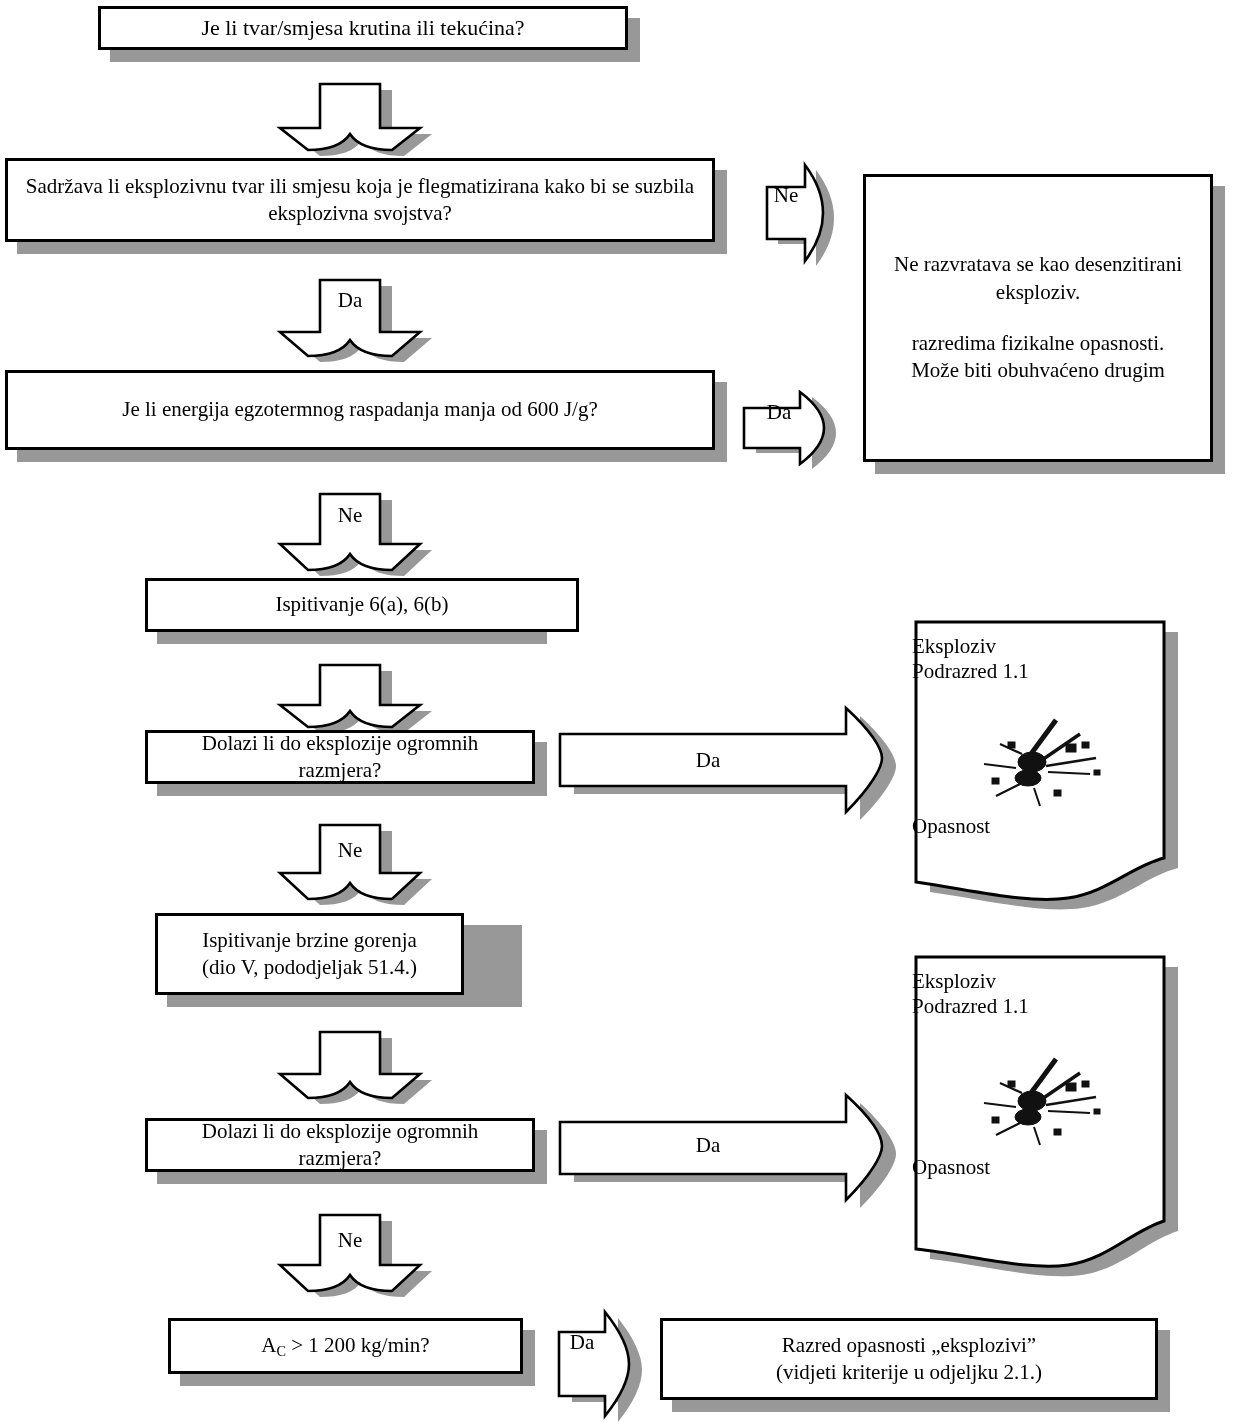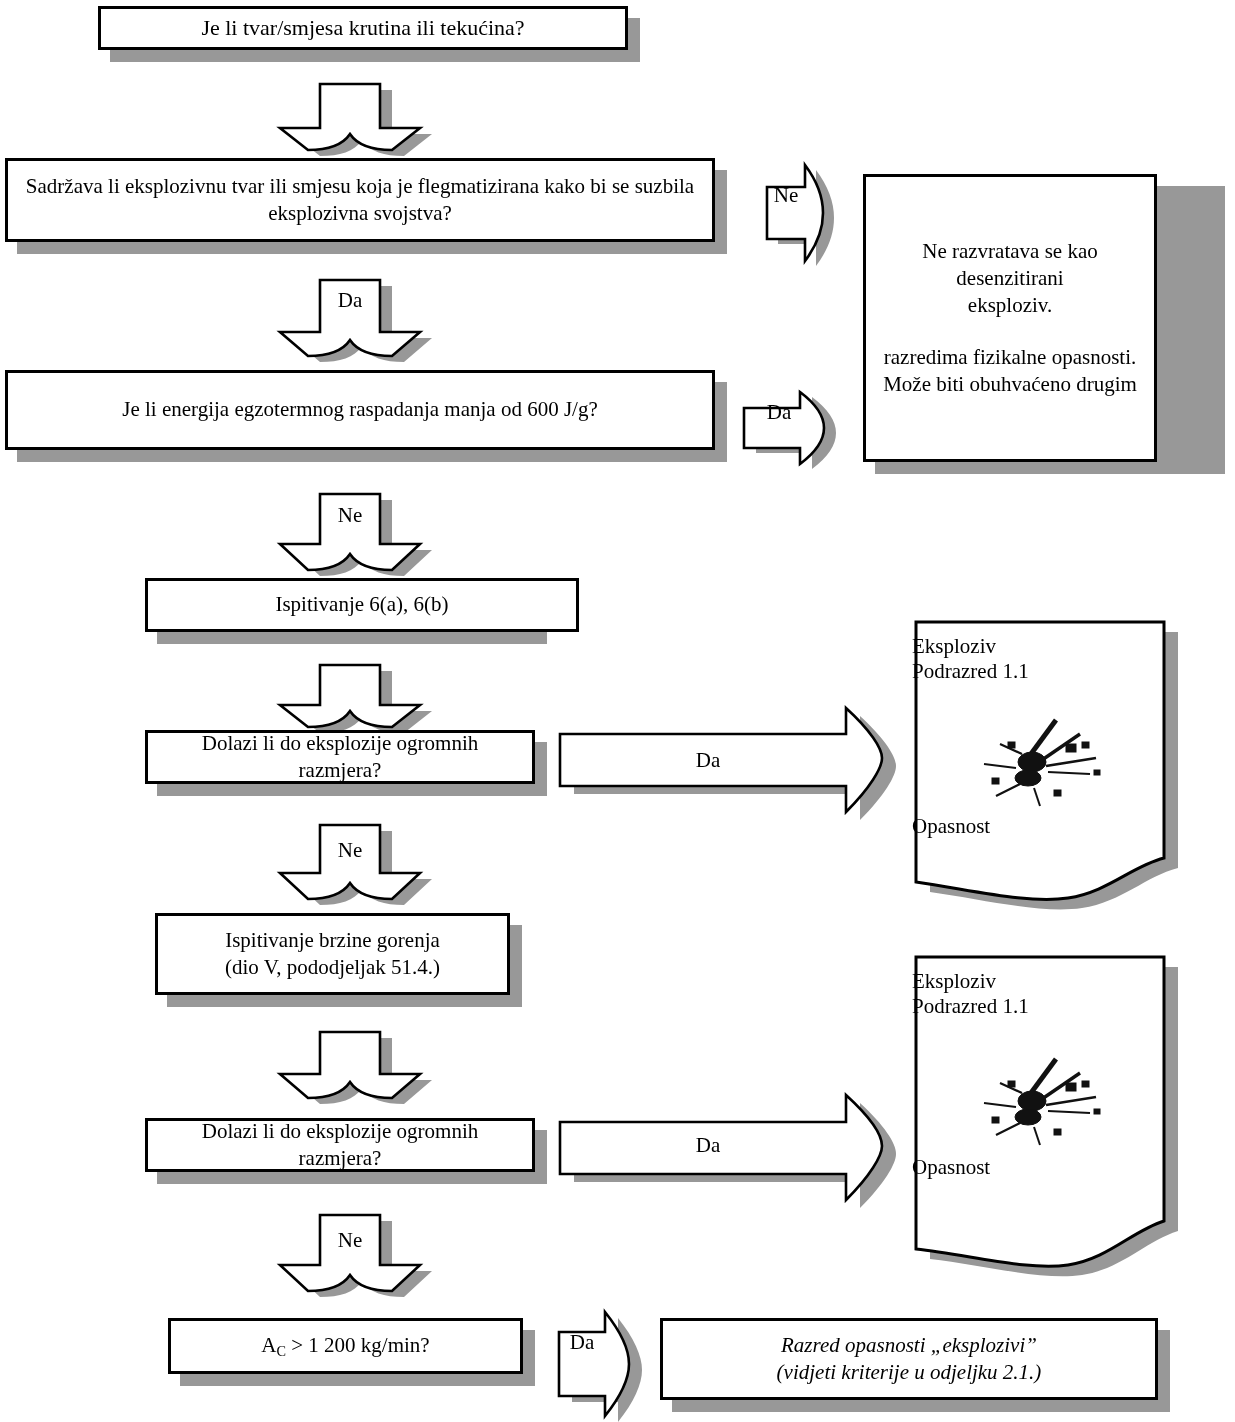--- a/index.html
+++ b/index.html
@@ -64,21 +64,21 @@
 
   <div class="rarrow" style="left:765px;top:163px;">
     <svg width="80" height="100" viewBox="0 0 80 100">
       <path d="M2 24 L40 24 L40 2 C 52 18, 58 34, 58 50 C 58 66, 52 82, 40 98 L40 76 L2 76 Z" fill="#989898" stroke="none" transform="translate(11,5)"></path>
       <path d="M2 24 L40 24 L40 2 C 52 18, 58 34, 58 50 C 58 66, 52 82, 40 98 L40 76 L2 76 Z" fill="#ffffff" stroke="#000000" stroke-width="2.6"></path>
     </svg>
   </div>
   <div class="arrow-lbl" style="left:765px;top:183px;width:42px;">Ne</div>
 
   <div class="shadow" style="left:875px;top:186px;width:350px;height:288px;"></div>
-  <div class="box t21" style="left:863px;top:174px;width:294px;height:288px;flex-direction:column;">
+  <div class="box t21" style="left:863px;top:174px;width:350px;height:288px;flex-direction:column;">
     <span class="txt">Ne razvratava se kao desenzitirani</span>
     <span class="txt">eksploziv.</span>
     <span class="txt" style="height:24px;"></span>
     <span class="txt">razredima fizikalne opasnosti.</span>
     <span class="txt">Može biti obuhvaćeno drugim</span>
   </div>
 
   <div class="darrow" style="left:250px;top:270px;">
     <svg width="200" height="96" viewBox="0 0 200 96">
       <path d="M58 86 C 78 86, 92 82, 100 70 C 108 82, 122 86, 142 86 L 170 62 L 130 62 L 130 10 L 70 10 L 70 62 L 30 62 Z" fill="#989898" stroke="none" transform="translate(12,6)"></path>
@@ -170,21 +170,21 @@
 
   <div class="darrow" style="left:250px;top:815px;">
     <svg width="200" height="92" viewBox="0 0 200 92">
       <path d="M58 84 C 78 84, 92 80, 100 68 C 108 80, 122 84, 142 84 L 170 58 L 130 58 L 130 10 L 70 10 L 70 58 L 30 58 Z" fill="#989898" stroke="none" transform="translate(12,6)"></path>
       <path d="M58 84 C 78 84, 92 80, 100 68 C 108 80, 122 84, 142 84 L 170 58 L 130 58 L 130 10 L 70 10 L 70 58 L 30 58 Z" fill="#ffffff" stroke="#000000" stroke-width="2.6"></path>
     </svg>
   </div>
   <div class="arrow-lbl" style="left:320px;top:838px;width:60px;">Ne</div>
 
   <div class="shadow" style="left:167px;top:925px;width:355px;height:82px;"></div>
-  <div class="box t21" style="left:155px;top:913px;width:355px;height:82px;flex-direction:column;">
+  <div class="box t21" style="left:155px;top:913px;width:309px;height:82px;flex-direction:column;">
     <span class="txt">Ispitivanje brzine gorenja</span>
     <span class="txt">(dio V, pododjeljak 51.4.)</span>
   </div>
 
   <div class="darrow" style="left:250px;top:1022px;">
     <svg width="200" height="84" viewBox="0 0 200 84">
       <path d="M58 76 C 78 76, 92 72, 100 60 C 108 72, 122 76, 142 76 L 170 52 L 130 52 L 130 10 L 70 10 L 70 52 L 30 52 Z" fill="#989898" stroke="none" transform="translate(12,6)"></path>
       <path d="M58 76 C 78 76, 92 72, 100 60 C 108 72, 122 76, 142 76 L 170 52 L 130 52 L 130 10 L 70 10 L 70 52 L 30 52 Z" fill="#ffffff" stroke="#000000" stroke-width="2.6"></path>
     </svg>
   </div>
@@ -251,18 +251,18 @@
 
   <div class="rarrow" style="left:557px;top:1310px;">
     <svg width="110" height="110" viewBox="0 0 110 110">
       <path d="M2 22 L48 22 L48 2 C 64 22, 72 40, 72 54 C 72 68, 64 86, 48 106 L48 86 L2 86 Z" fill="#989898" stroke="none" transform="translate(13,6)"></path>
       <path d="M2 22 L48 22 L48 2 C 64 22, 72 40, 72 54 C 72 68, 64 86, 48 106 L48 86 L2 86 Z" fill="#ffffff" stroke="#000000" stroke-width="2.6"></path>
     </svg>
   </div>
   <div class="arrow-lbl" style="left:557px;top:1330px;width:50px;">Da</div>
 
   <div class="shadow" style="left:672px;top:1330px;width:498px;height:82px;"></div>
-  <div class="box t21" style="left:660px;top:1318px;width:498px;height:82px;flex-direction:column;font-style:italic;">
+  <div class="box t21" style="left:660px;top:1318px;width:498px;height:82px;flex-direction:column;">
     <span class="txt">Razred opasnosti „eksplozivi”</span>
     <span class="txt">(vidjeti kriterije u odjeljku 2.1.)</span>
   </div>
 
 </div>
 
 </body></html>

